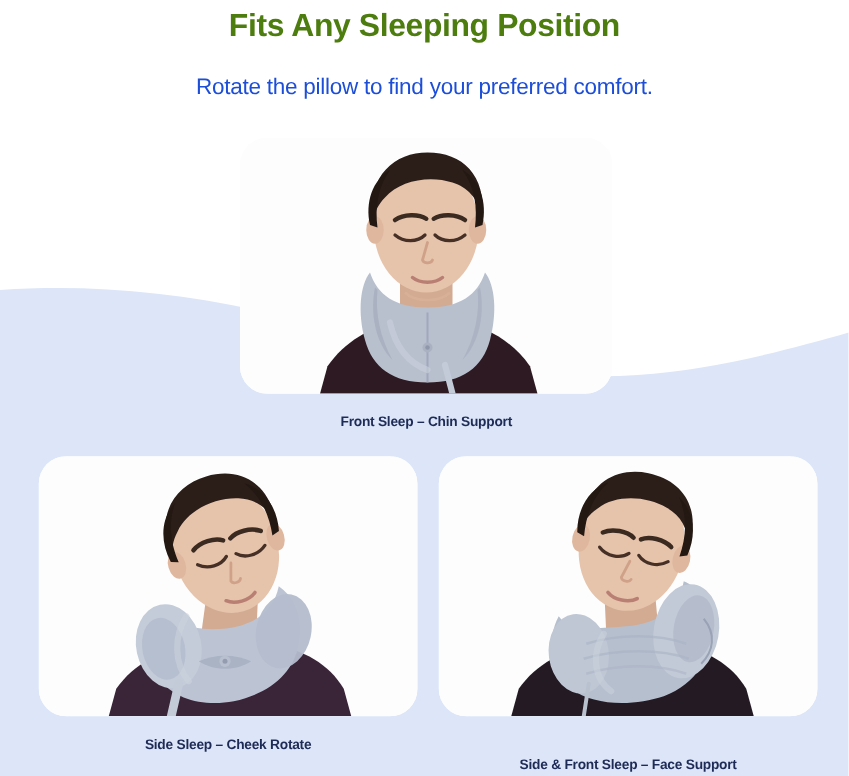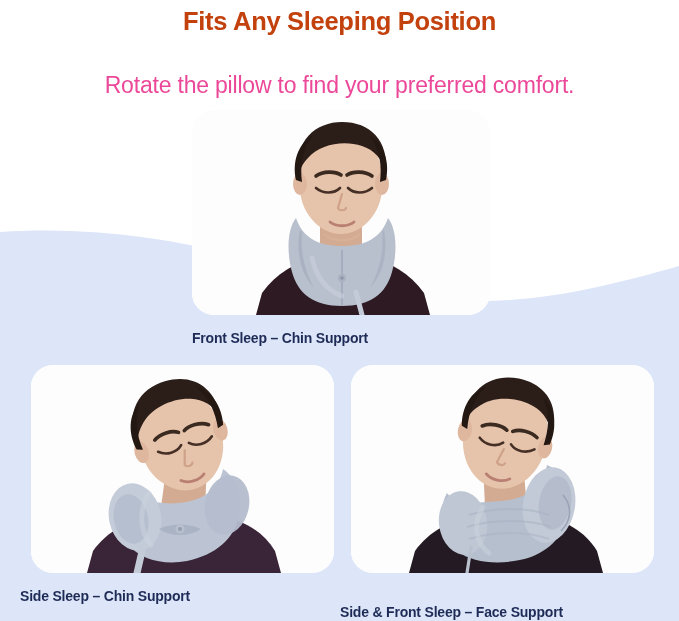--- a/index.html
+++ b/index.html
@@ -42,31 +42,31 @@
     width: 679px;
     z-index: 5;
     text-align: center;
   }
   .title {
     margin: 0;
     padding-top: 4px;
     font-size: 25.5px;
     font-weight: bold;
     letter-spacing: -0.3px;
-    color: #c2410c;
+    color: #4d7c0f;
     font-family: "Liberation Sans", sans-serif;
     line-height: 34px;
   }
   .subtitle {
-    margin: 16px;
+    margin: 0;
     padding-top: 18px;
-    font-size: 23px;
+    font-size: 18px;
     font-weight: normal;
     letter-spacing: -0.2px;
-    color: #ec4899;
+    color: #1d4ed8;
     font-family: "Liberation Sans", sans-serif;
     line-height: 26px;
   }
 
   
   .card {
     position: absolute;
     background: #ffffff;
     border-radius: 22px;
     overflow: hidden;
@@ -96,21 +96,22 @@
     top: 0;
     width: 100%;
     height: 100%;
     display: block;
   }
 
   
   .caption {
     position: absolute;
     z-index: 6;
-    font-size: 14px;
+    text-align: center;
+    font-size: 11px;
     font-weight: 600;
     color: #1f2b57;
     letter-spacing: -0.2px;
     font-family: "Liberation Sans", sans-serif;
     line-height: 20px;
   }
   .caption-top {
     left: 192px;
     top: 328px;
     width: 298px;
@@ -242,21 +243,21 @@
 
       <path d="M128,164 C140,158 158,158 170,164 C158,172 140,172 128,164 Z" fill="#aab3c4"></path>
       <circle cx="149" cy="164" r="4.5" fill="#b8c0cf"></circle>
       <circle cx="149" cy="164" r="2" fill="#949db0"></circle>
 
       <path d="M112,182 L106,208" stroke="#c3cad8" stroke-width="7" fill="none" stroke-linecap="round"></path>
 
       <path d="M118,128 C108,144 108,166 120,180" stroke="#ccd3de" stroke-width="5" fill="none" stroke-linecap="round" opacity="0.55"></path>
     </svg>
   </div>
-  <div class="caption caption-bl">Side Sleep – Chin Support</div>
+  <div class="caption caption-bl">Side Sleep – Cheek Rotate</div>
 
   <div class="card card-br">
     <svg class="photo" viewBox="0 0 303 208" preserveAspectRatio="xMidYMid slice">
       <rect x="0" y="0" width="303" height="208" fill="#fdfdfd"></rect>
 
       <path d="M58,208 L64,186 C78,166 100,155 124,150 L188,150
                C214,155 234,166 246,186 L252,208 Z" fill="#241a23"></path>
       <path d="M120,152 L154,192 L192,152 C174,146 138,146 120,152 Z" fill="#1c1219"></path>
 
       <path d="M132,98 L134,142 C134,152 176,152 176,142 L172,98 Z" fill="#d3ab92"></path>

